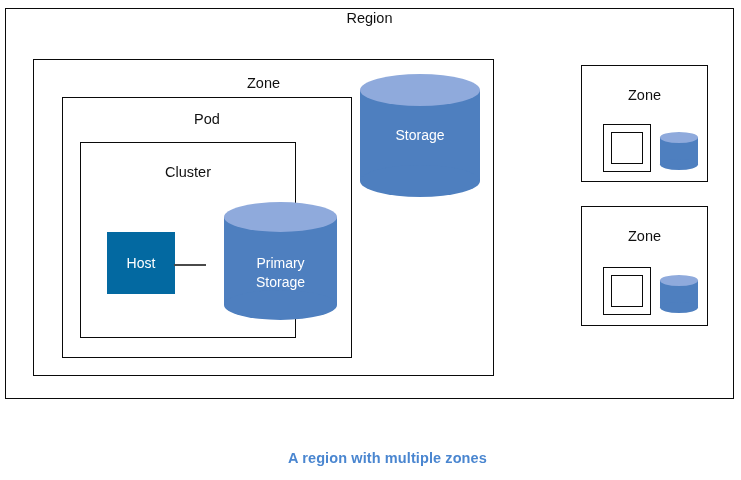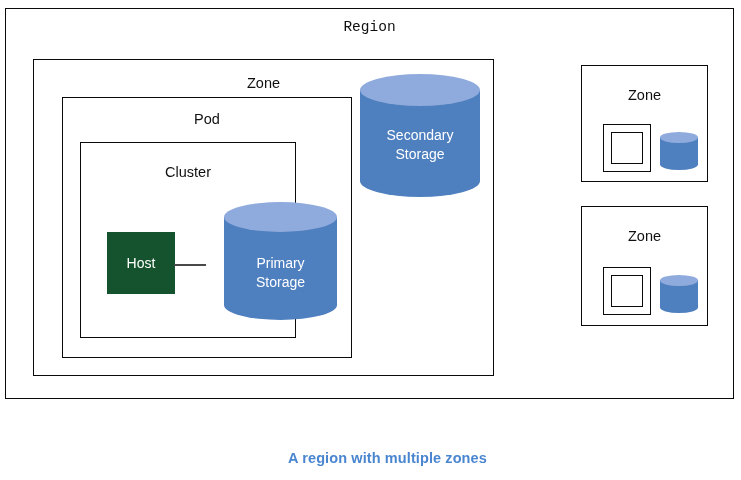--- a/index.html
+++ b/index.html
@@ -34,35 +34,35 @@
     left: 0;
     width: 100%;
     text-align: center;
     color: #101010;
     font-size: 14.5px;
     line-height: 1;
     white-space: nowrap;
   }
 
   #region-box   { left: 5px;  top: 8px;   width: 729px; height: 391px; }
-  #region-box > .box-label { top: 11px; font-family: Liberation Mono, monospace; }
+  #region-box > .box-label { top: 2px; }
 
   #zone-main-box { left: 32px; top: 58px;  width: 461px; height: 317px; }
   #zone-main-box > .box-label { top: 16px; }
 
   #pod-box      { left: 52px; top: 95px;  width: 290px; height: 261px; }
   #pod-box > .box-label { top: 14px; }
 
   #cluster-box  { left: 69px; top: 139px; width: 216px; height: 196px; padding-left: 12px; }
   #cluster-box > .box-label { top: 22px; }
 
   
   .host-rect {
     position: absolute;
-    background: #14532d;
+    background: #0369a1;
     display: flex;
     align-items: center;
     justify-content: center;
     color: #ffffff;
     font-size: 14px;
     box-sizing: border-box;
   }
   #host-main { left: 95px; top: 228px; width: 68px; height: 62px; }
 
   
@@ -237,21 +237,20 @@
             </div>
           </div>
         </div>
       </div>
 
       <div class="cylinder" id="secondary-storage" style="left:326px; top:14px;">
         <div class="cyl-body"></div>
         <div class="cyl-bottom-cap"></div>
         <div class="cyl-top"></div>
         <div class="cyl-label">
-          <div>Secondary</div>
           <div>Storage</div>
         </div>
       </div>
     </div>
 
     <div class="zone-small" id="zone-small-1" style="left:575px; top:56px;">
       <div class="zone-small-label">Zone</div>
       <div class="mini-square-outer">
         <div class="mini-square-inner"></div>
       </div>

